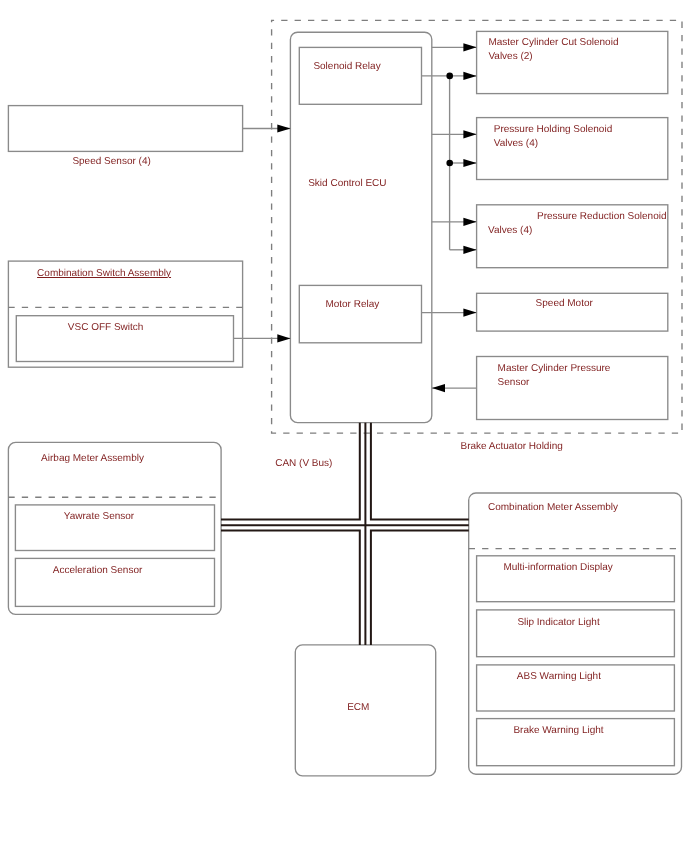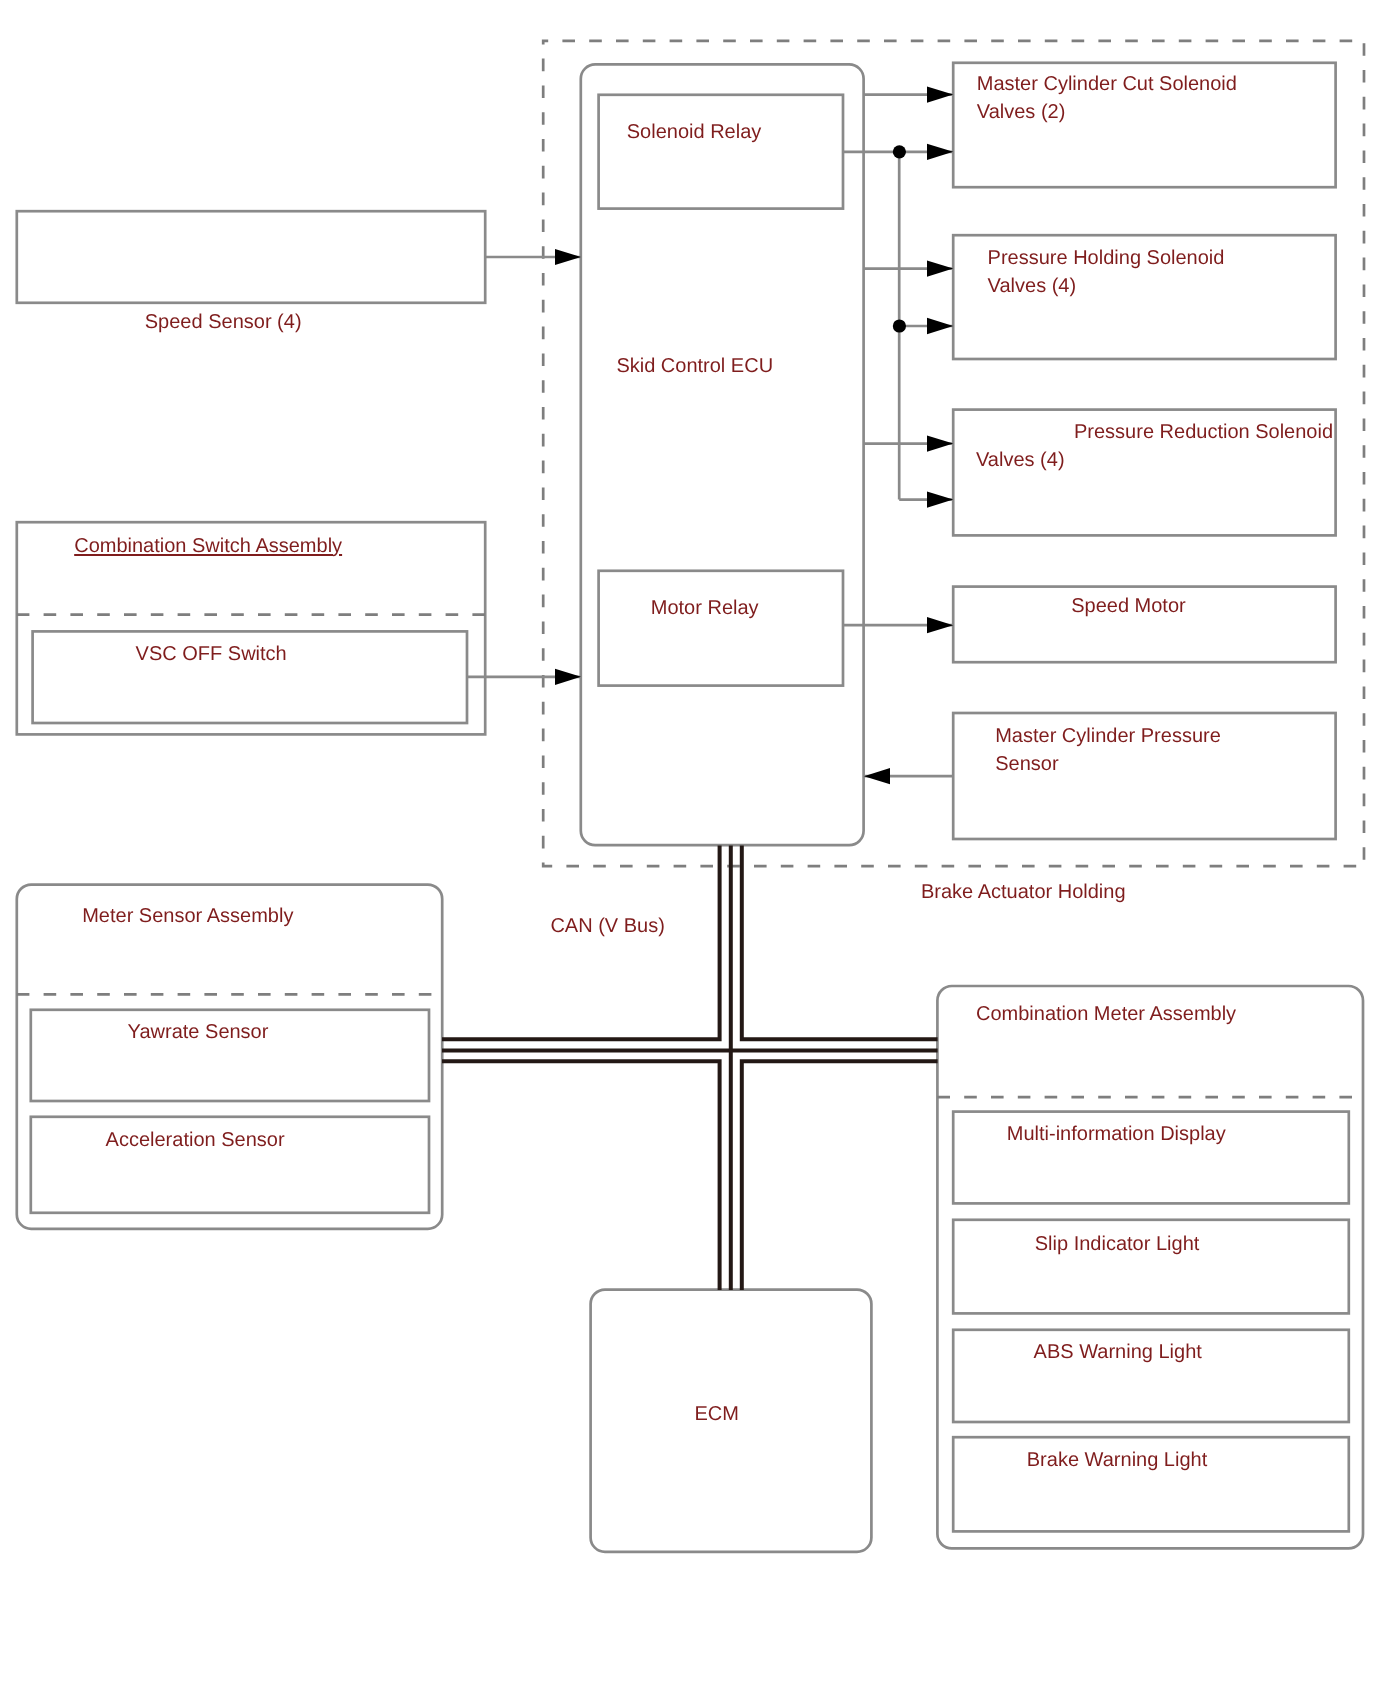--- a/index.html
+++ b/index.html
@@ -101,21 +101,21 @@
   <div class="lbl" style="left:493.8px;top:137.0px;">Valves (4)</div>
   <div class="lbl" style="left:489px;top:210.1px;margin-left:48px;">Pressure Reduction Solenoid</div>
   <div class="lbl" style="left:488.0px;top:224.0px;">Valves (4)</div>
   <div class="lbl" style="left:535.6px;top:297.4px;">Speed Motor</div>
   <div class="lbl" style="left:497.6px;top:361.8px;">Master Cylinder Pressure</div>
   <div class="lbl" style="left:497.6px;top:375.7px;">Sensor</div>
 
   <div class="lbl" style="left:460.5px;top:439.7px;">Brake Actuator Holding</div>
   <div class="lbl" style="left:275.2px;top:456.6px;">CAN (V Bus)</div>
 
-  <div class="lbl" style="left:41.1px;top:451.6px;">Meter Sensor Assembly</div>
+  <div class="lbl" style="left:41.1px;top:451.6px;">Airbag Meter Assembly</div>
   <div class="lbl" style="left:63.8px;top:509.6px;">Yawrate Sensor</div>
   <div class="lbl" style="left:52.8px;top:563.9px;">Acceleration Sensor</div>
 
   <div class="lbl" style="left:347.2px;top:700.8px;">ECM</div>
 
   <div class="lbl" style="left:488.0px;top:500.5px;">Combination Meter Assembly</div>
   <div class="lbl" style="left:503.4px;top:560.6px;">Multi-information Display</div>
   <div class="lbl" style="left:517.4px;top:615.6px;">Slip Indicator Light</div>
   <div class="lbl" style="left:516.8px;top:669.9px;">ABS Warning Light</div>
   <div class="lbl" style="left:513.4px;top:723.6px;">Brake Warning Light</div>

